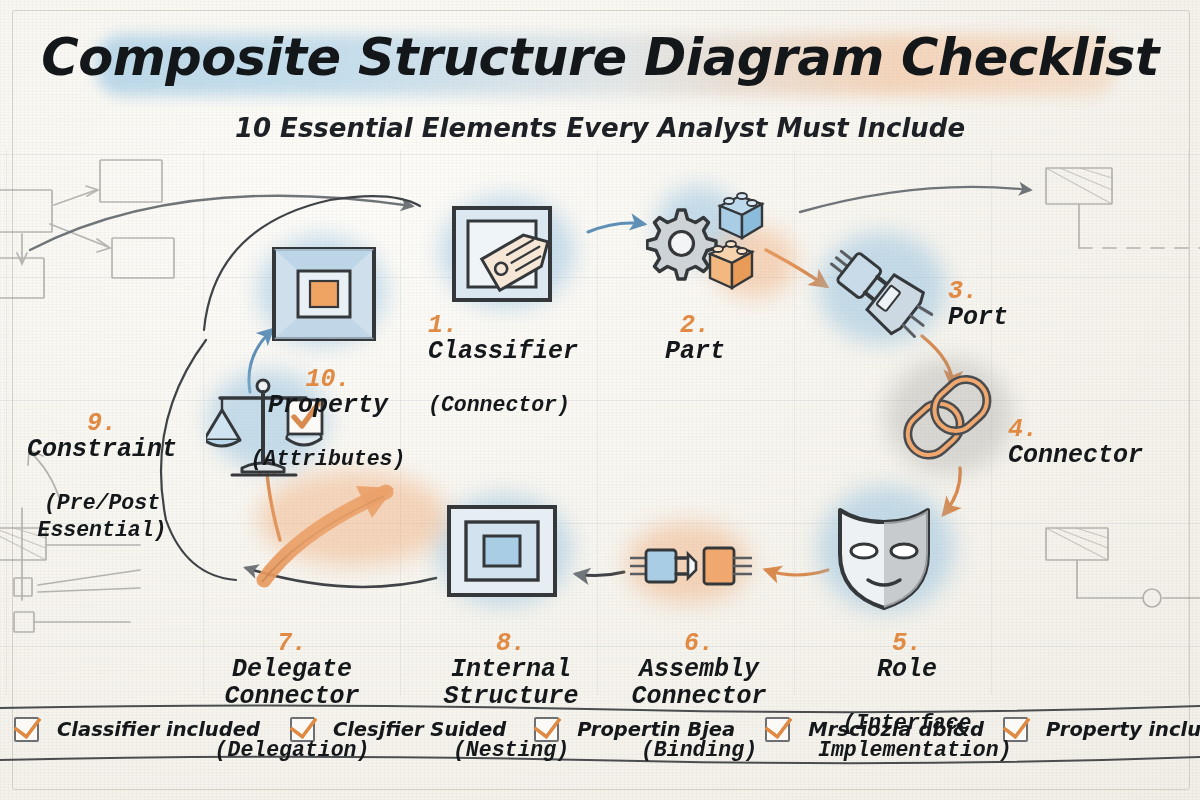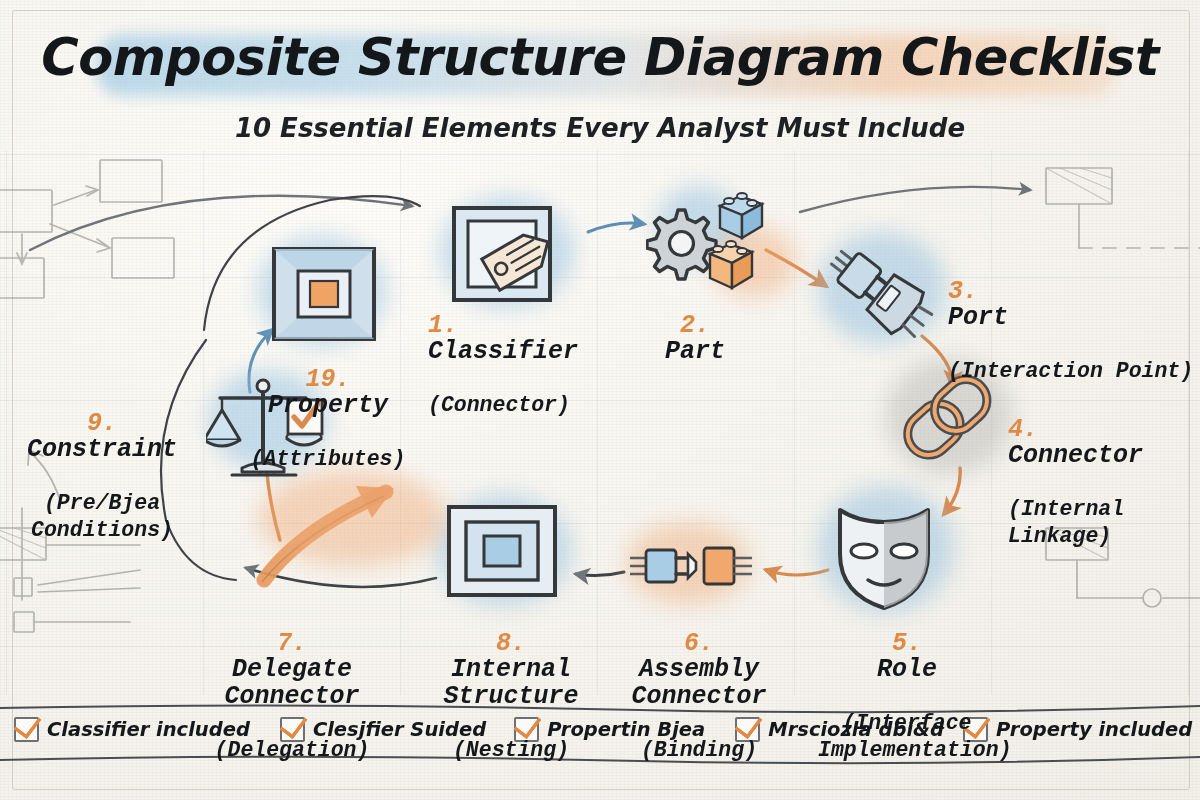--- a/index.html
+++ b/index.html
@@ -80,21 +80,21 @@
   .blob.gray{background:rgba(150,150,150,.30);}
 
   .icon{position:absolute;z-index:5;}
 
   
   .strip{
     position:absolute;left:0;top:700px;width:1200px;height:58px;z-index:6;
     display:flex;align-items:center;
   }
   .chk-item{
-    display:flex;align-items:center;gap:8px;flex:0 0 auto;
+    display:flex;align-items:center;gap:18px;flex:0 0 auto;
     font-family:"DejaVu Sans", sans-serif;
     font-weight:bold;font-style:italic;font-size:19.5px;color:#15181b;white-space:nowrap;
   }
   .chk-box{
     width:21px;height:21px;border:2px solid #6d6f72;background:#fbfaf7;
     position:relative;flex:0 0 auto;border-radius:2px;
   }
   .chk-box::after{
     content:"";position:absolute;left:3px;top:-7px;width:13px;height:21px;
     border:solid #e08a43;border-width:0 4px 4px 0;
@@ -325,27 +325,25 @@
   </div>
 
   <div class="label l-center" style="left:600px;top:286px;width:190px;font-size:25px;text-align:center;">
     <span class="num">2.</span>
     <span>Part</span><br>
   </div>
 
   <div class="label l-left" style="left:948px;top:252px;font-size:25px;">
     <span class="num">3.</span>
     <span>Port</span><br>
-    <span class="sub">(Interaction Point)</span>
   </div>
 
   <div class="label l-left" style="left:1008px;top:390px;font-size:25px;">
     <span class="num">4.</span>
     <span>Connector</span><br>
-    <span class="sub">(Internal Linkage)</span>
   </div>
 
   <div class="label l-center" style="left:818px;top:604px;width:178px;font-size:25px;">
     <span class="num">5.</span>
     <span>Role</span><br>
     <span class="sub">(Interface Implementation)</span>
   </div>
 
   <div class="label l-center" style="left:614px;top:604px;width:170px;font-size:25px;">
     <span class="num">6.</span>
@@ -361,25 +359,25 @@
 
   <div class="label l-center" style="left:428px;top:604px;width:166px;font-size:25px;">
     <span class="num">8.</span>
     <span>Internal Structure</span><br>
     <span class="sub">(Nesting)</span>
   </div>
 
   <div class="label l-center" style="left:-8px;top:384px;width:220px;font-size:25px;">
     <span class="num">9.</span>
     <span>Constraint</span><br>
-    <span class="sub">(Pre/Bjea Conditions)</span>
+    <span class="sub">(Pre/Post Essential)</span>
   </div>
 
   <div class="label l-center" style="left:248px;top:340px;width:160px;font-size:25px;">
-    <span class="num">19.</span>
+    <span class="num">10.</span>
     <span>Property</span><br>
     <span class="sub">(Attributes)</span>
   </div>
 
   <svg class="layer" viewBox="0 0 1200 800">
     <path d="M0 708 Q300 702 640 710 Q920 716 1200 706" stroke="#4a4d50" stroke-width="2" fill="none"></path>
     <path d="M0 760 Q300 753 640 761 Q920 767 1200 757" stroke="#4a4d50" stroke-width="2" fill="none"></path>
   </svg>
 
   <div class="strip">

